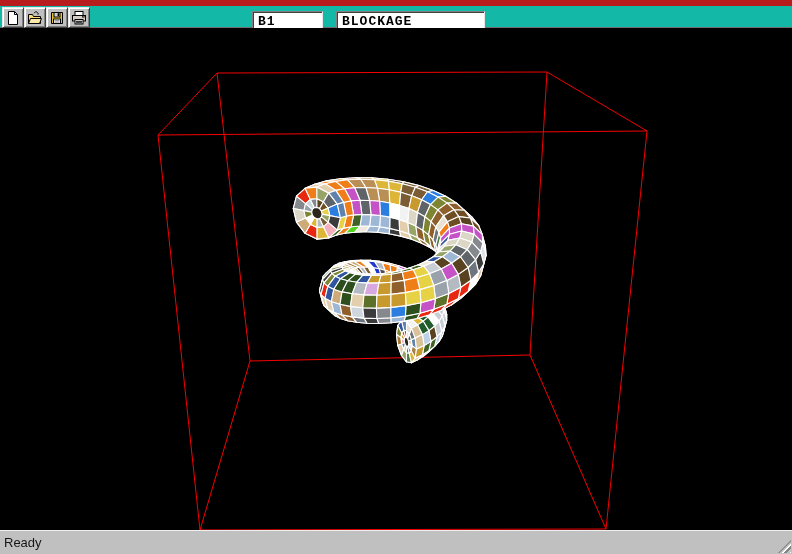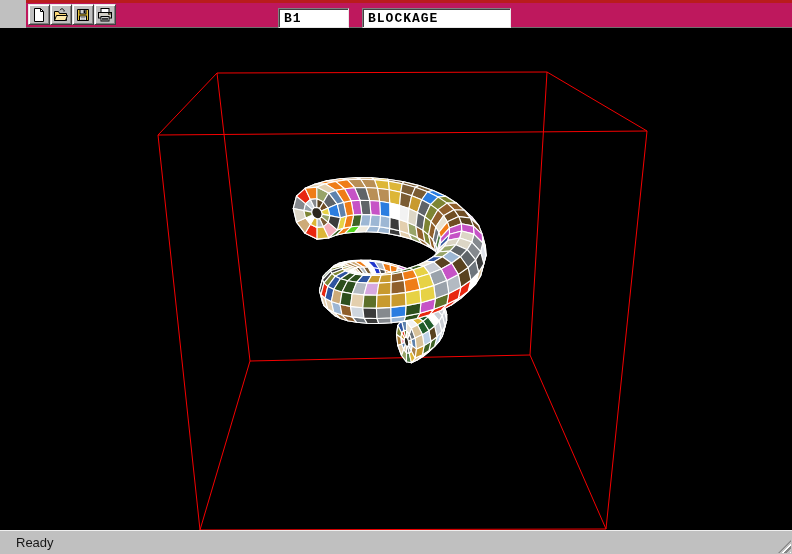--- a/index.html
+++ b/index.html
@@ -6,24 +6,23 @@
   .app{
     width:792px;height:554px;
     display:flex;flex-direction:column;
     background:#c0c0c0;
     font-family:"Liberation Sans",sans-serif;
     position:relative;overflow:hidden;
   }
   
   .toolbar{
     flex:0 0 28px;height:28px;box-sizing:border-box;
-    background:#be185d;position:relative;
-    border-top:3px solid #b91c1c;
+    background:#14b8a6;position:relative;
+    border-top:6px solid #b91c1c;
     border-bottom:1px solid #6f6f6f;
-    margin-left:26px;
   }
   .tb-buttons{position:absolute;left:2px;top:1px;display:flex;}
   .tbtn{
     width:22px;height:21px;box-sizing:border-box;
     background:#c0c0c0;margin:0;padding:0;
     border:1px solid;border-color:#e8e8e8 #404040 #404040 #e8e8e8;
     box-shadow:inset 1px 1px 0 #ffffff, inset -1px -1px 0 #808080;
     display:flex;align-items:center;justify-content:center;
     cursor:default;appearance:none;
   }
@@ -41,21 +40,21 @@
   .tfield.f2{left:336px;width:149px;}
   
   .viewport{flex:1 1 auto;background:#000;position:relative;overflow:hidden;}
   .viewport svg{display:block;}
   
   .statusbar{
     flex:0 0 24px;height:24px;box-sizing:border-box;
     background:#c0c0c0;border-top:1px solid #efefef;
     position:relative;display:flex;align-items:center;
   }
-  .status-text{padding-left:16px;font-size:13px;color:#161616;}
+  .status-text{padding-left:4px;font-size:13px;color:#161616;}
   .grip{
     position:absolute;right:1px;bottom:1px;width:13px;height:13px;
     clip-path:polygon(100% 0,100% 100%,0 100%);
     background:repeating-linear-gradient(135deg,#c0c0c0 0 2px,#ffffff 2px 3px,#848484 3px 5px);
   }
 </style>
 </head>
 <body>
 
 <div class="app">

